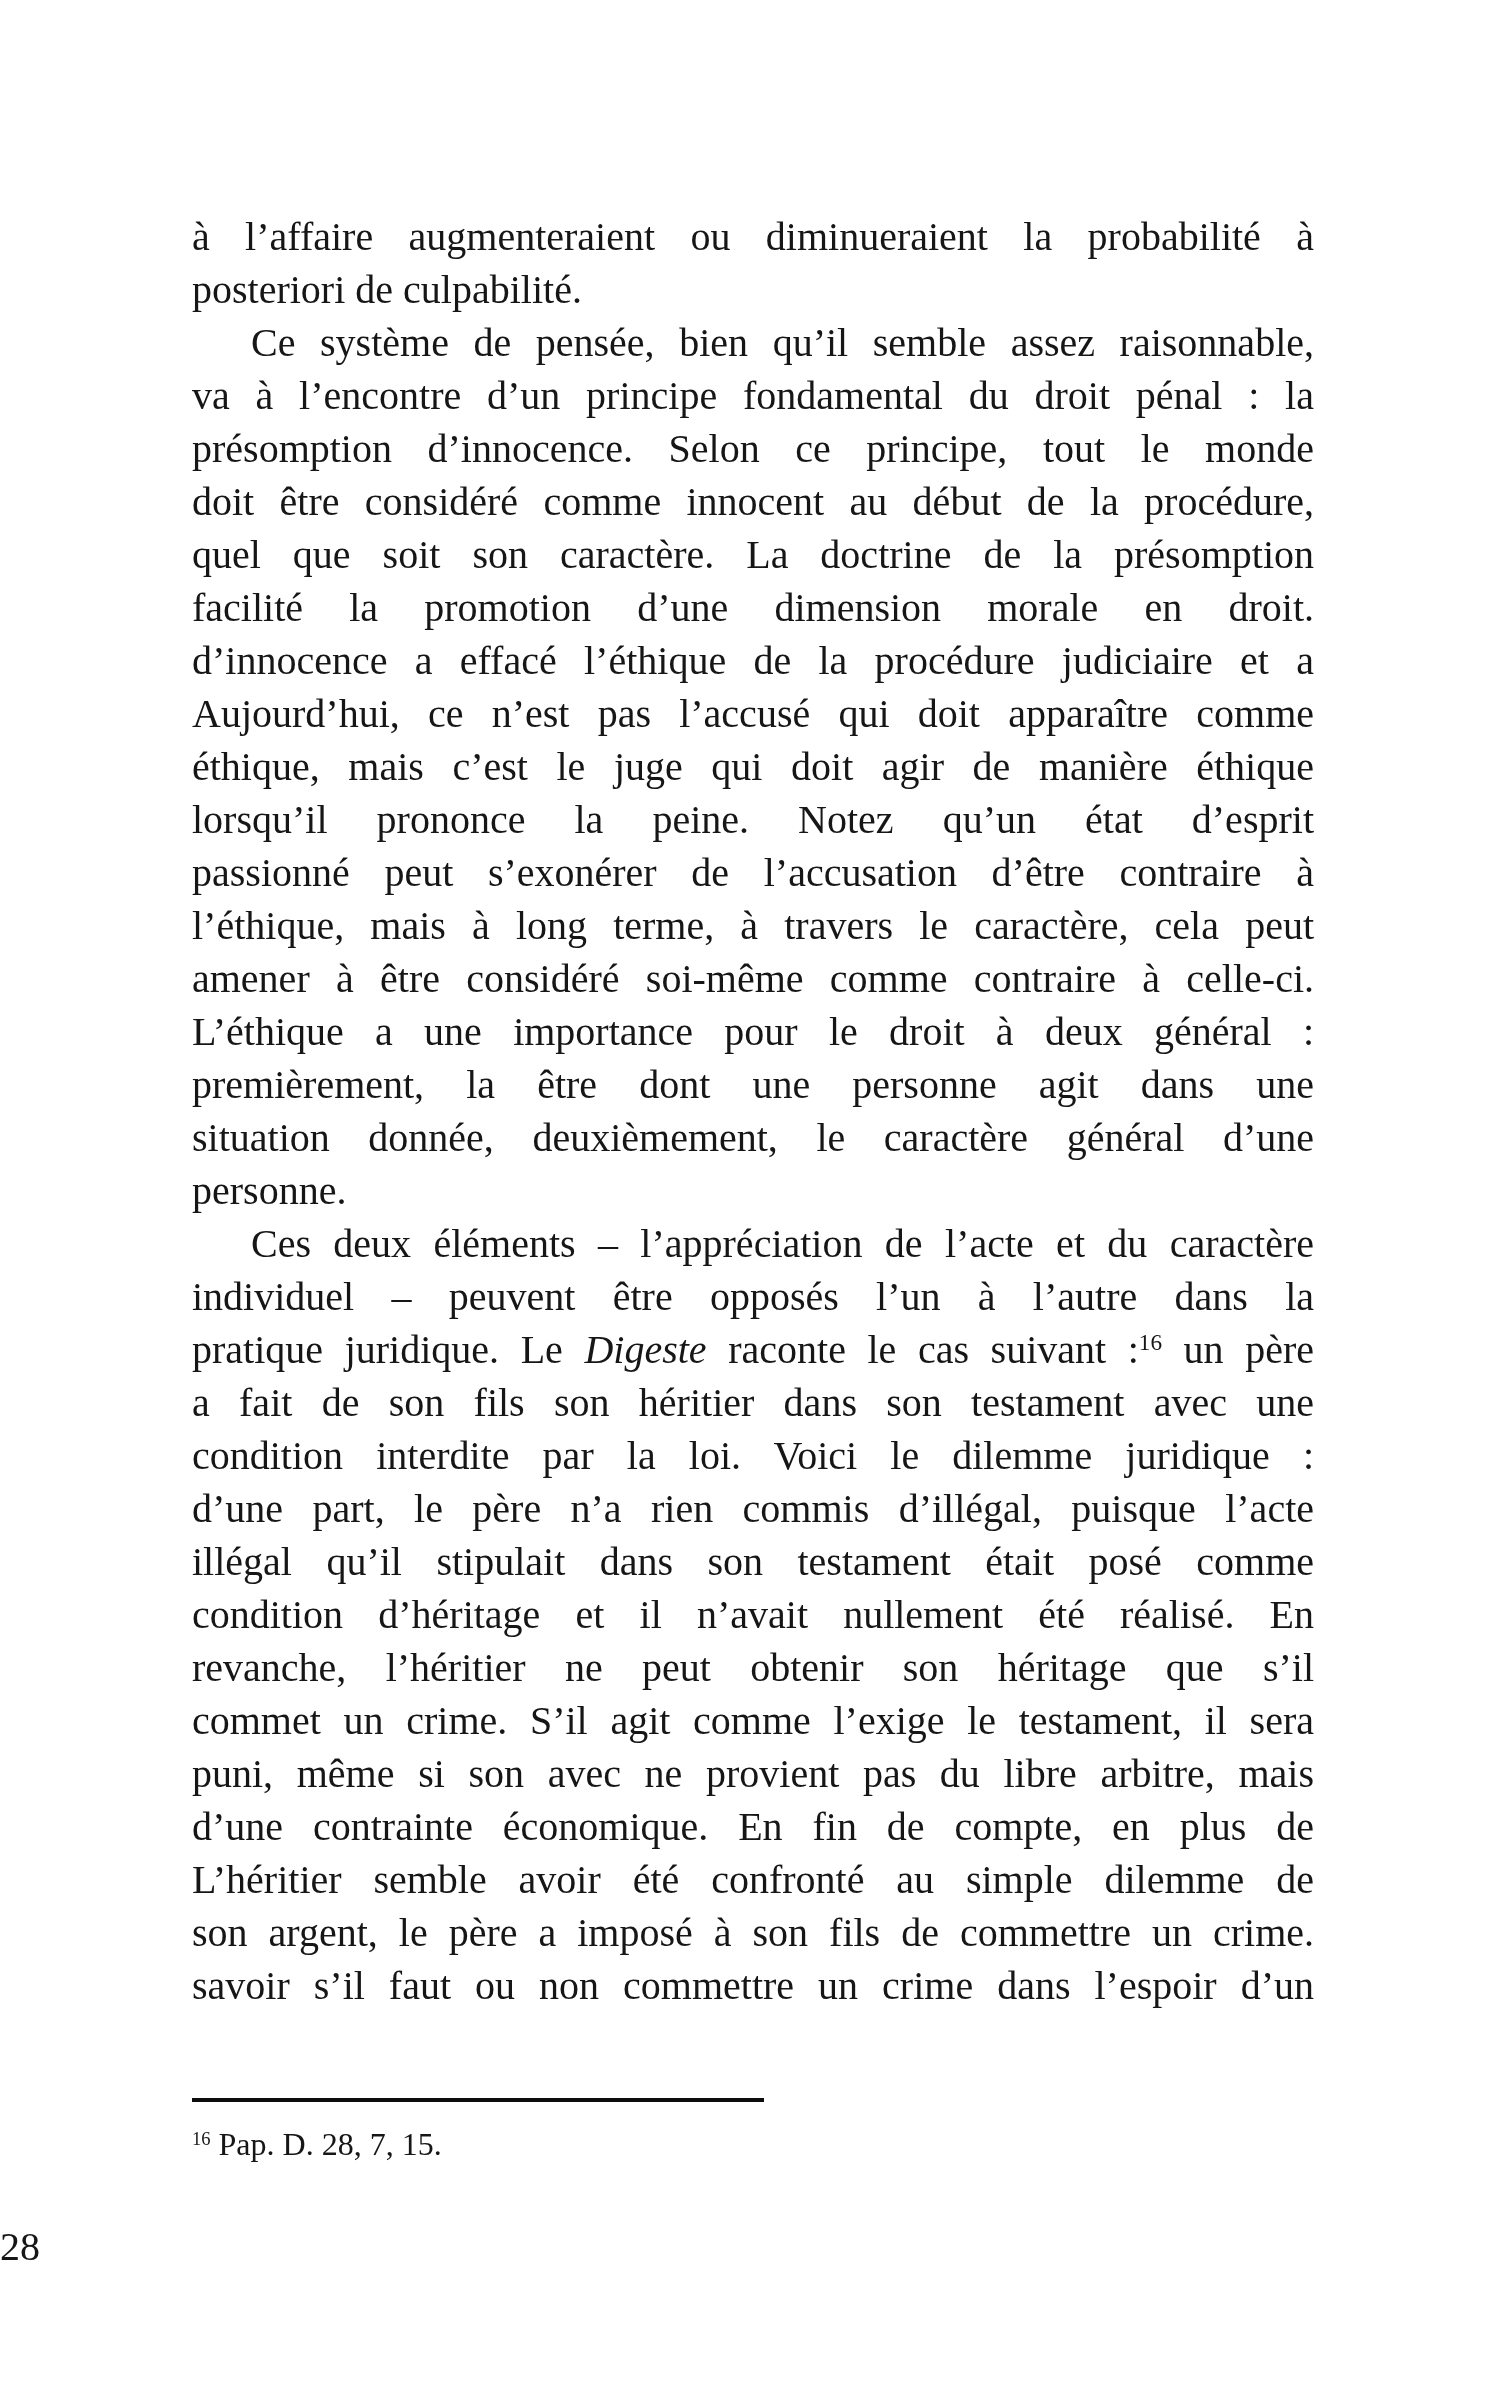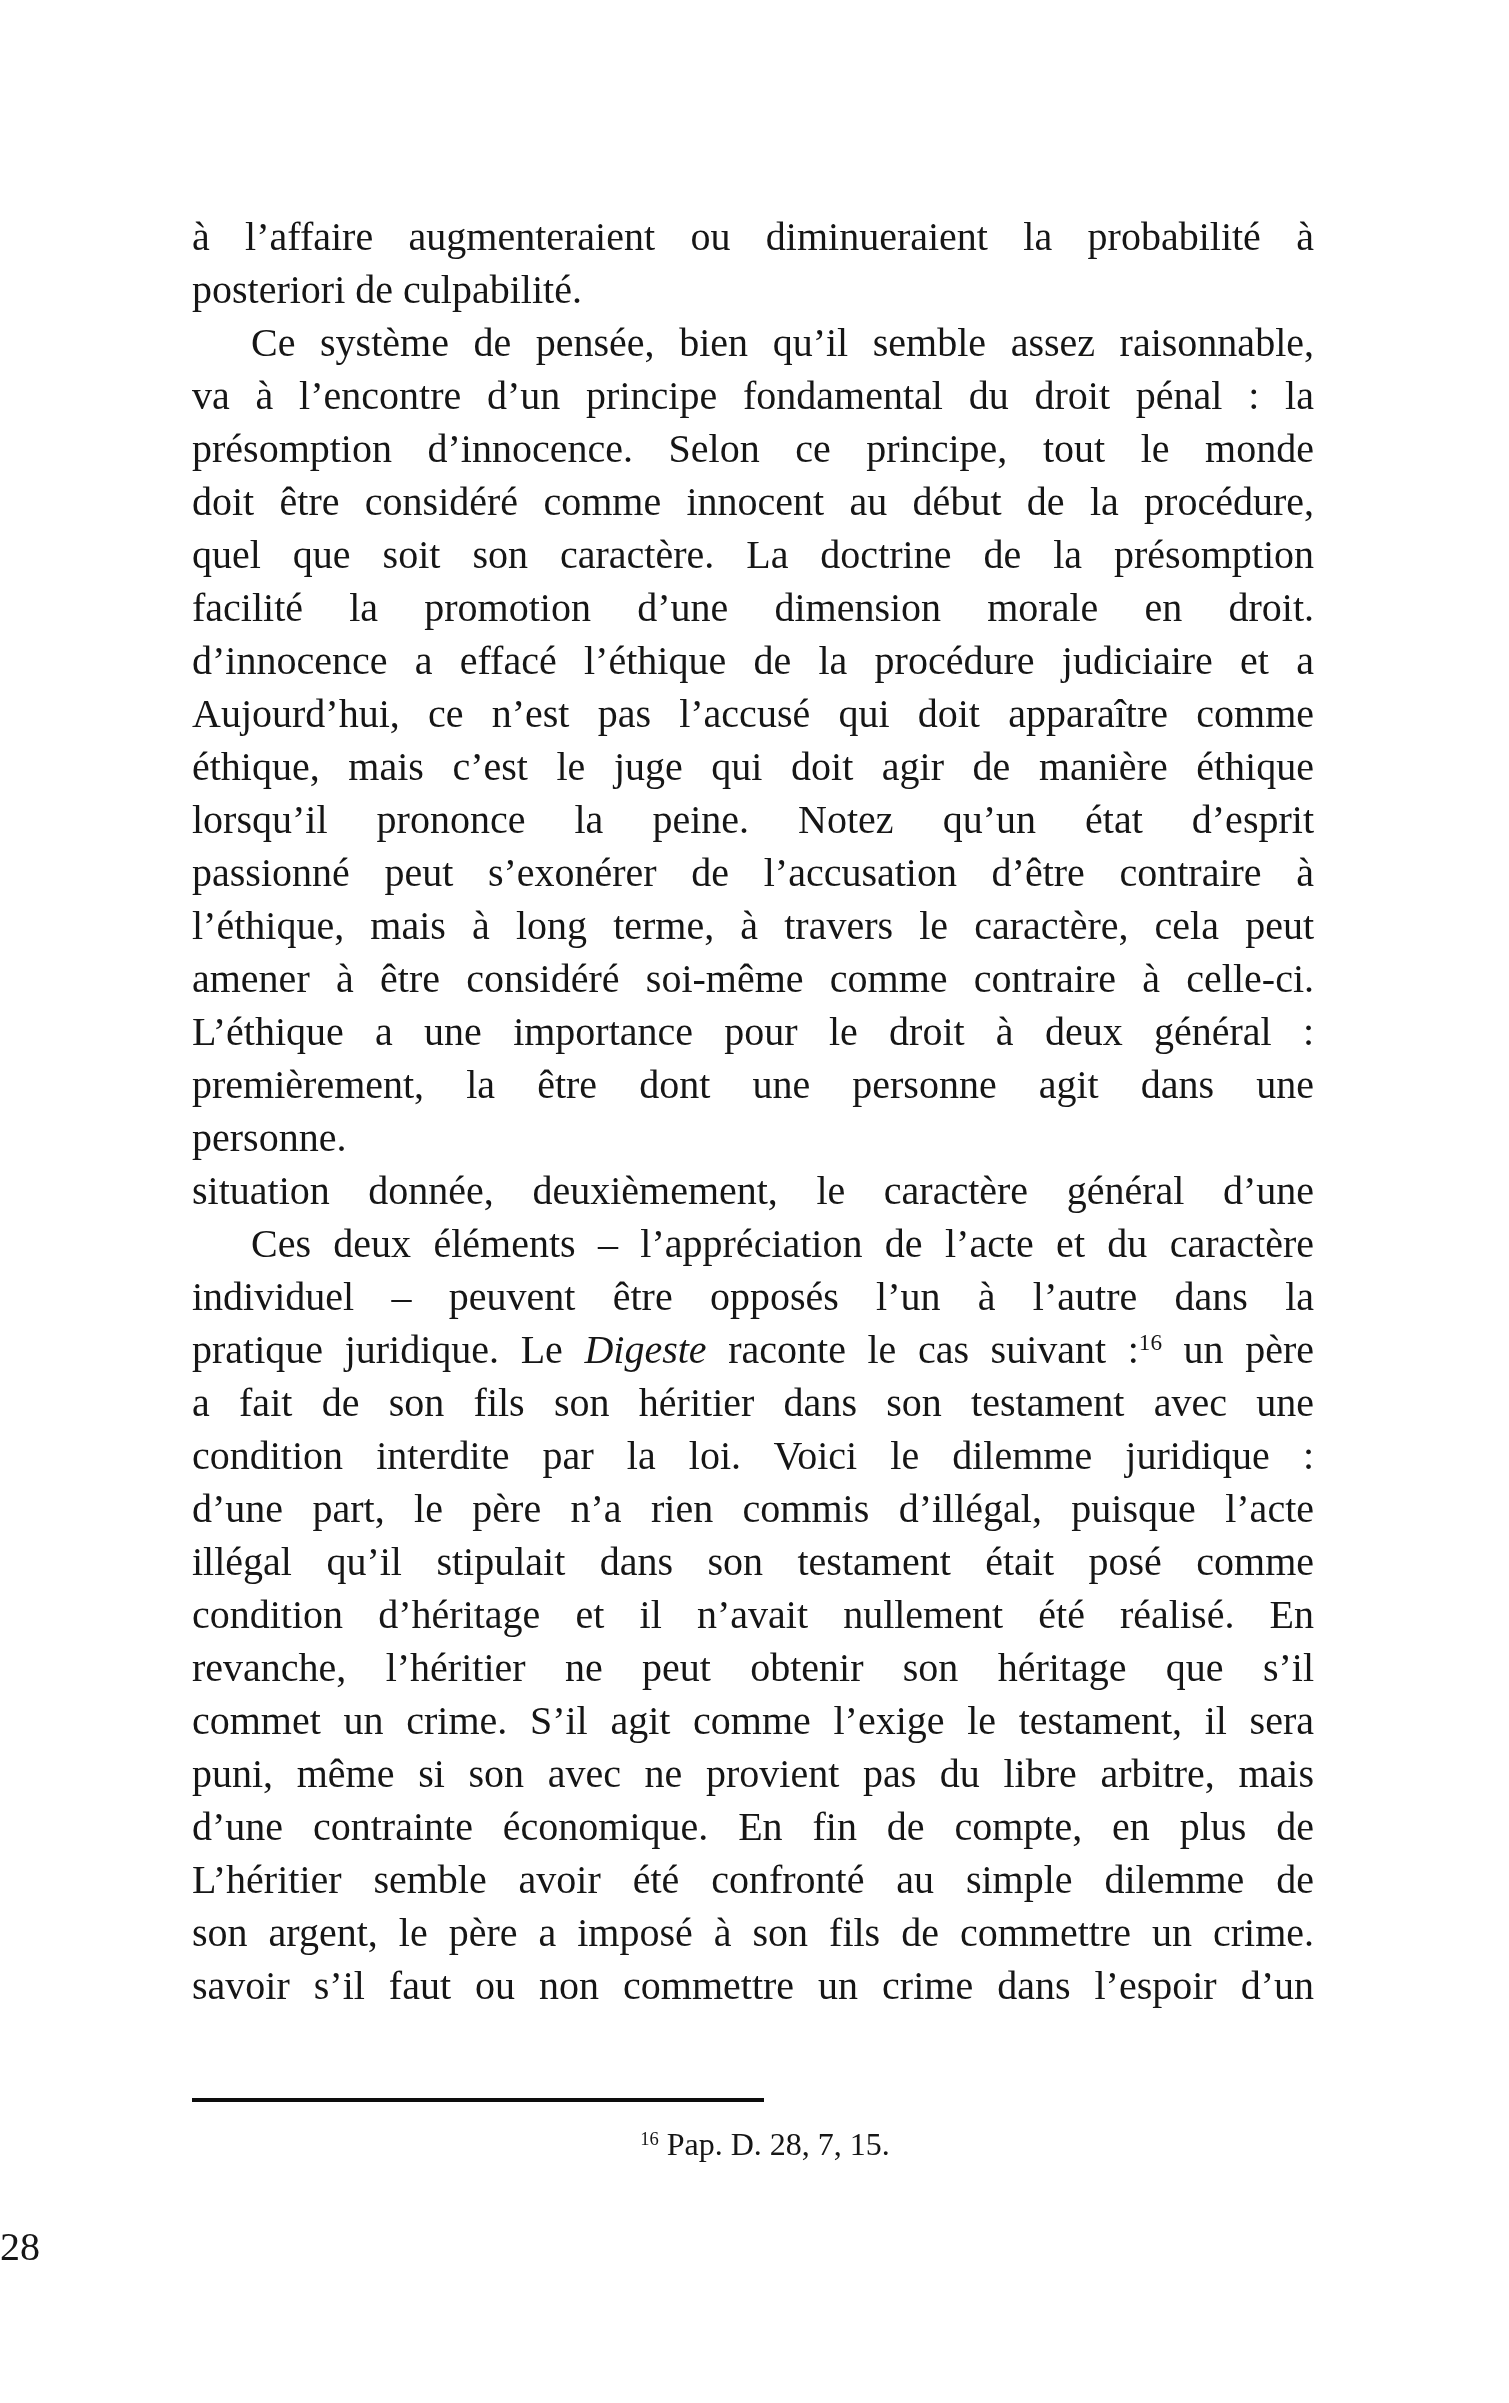--- a/index.html
+++ b/index.html
@@ -52,22 +52,21 @@
     height: 3.8px;
     background: #0d0d0d;
   }
   .footnote {
     position: absolute;
     left: 192px;
     top: 2123px;
     width: 1122px;
     font-size: 32px;
     line-height: 42px;
-    text-align: center;
-    margin-left: 12px;
+    text-align: left;
   }
   .page-number {
     position: absolute;
     left: 0;
     top: 2222px;
     width: 100%;
     text-align: left;
     font-size: 40px;
     line-height: 49px;
   }
@@ -88,22 +87,22 @@
       <div class="line"><span>facilité la promotion d’une dimension morale en droit.</span></div>
       <div class="line"><span>d’innocence a effacé l’éthique de la procédure judiciaire et a</span></div>
       <div class="line"><span>Aujourd’hui, ce n’est pas l’accusé qui doit apparaître comme</span></div>
       <div class="line"><span>éthique, mais c’est le juge qui doit agir de manière éthique</span></div>
       <div class="line"><span>lorsqu’il prononce la peine. Notez qu’un état d’esprit</span></div>
       <div class="line"><span>passionné peut s’exonérer de l’accusation d’être contraire à</span></div>
       <div class="line"><span>l’éthique, mais à long terme, à travers le caractère, cela peut</span></div>
       <div class="line"><span>amener à être considéré soi-même comme contraire à celle-ci.</span></div>
       <div class="line"><span>L’éthique a une importance pour le droit à deux général :</span></div>
       <div class="line"><span>premièrement, la être dont une personne agit dans une</span></div>
+      <div class="line"><span>situation donnée, deuxièmement, le caractère général d’une</span></div>
       <div class="line no-j"><span>personne.</span></div>
-      <div class="line"><span>situation donnée, deuxièmement, le caractère général d’une</span></div>
       <div class="line indent"><span>Ces deux éléments – l’appréciation de l’acte et du caractère</span></div>
       <div class="line"><span>individuel – peuvent être opposés l’un à l’autre dans la</span></div>
       <div class="line"><span>pratique juridique. Le </span><span class="italic">Digeste</span><span> raconte le cas suivant :</span><span class="sup">16</span><span> un père</span></div>
       <div class="line"><span>a fait de son fils son héritier dans son testament avec une</span></div>
       <div class="line"><span>condition interdite par la loi. Voici le dilemme juridique :</span></div>
       <div class="line"><span>d’une part, le père n’a rien commis d’illégal, puisque l’acte</span></div>
       <div class="line"><span>illégal qu’il stipulait dans son testament était posé comme</span></div>
       <div class="line"><span>condition d’héritage et il n’avait nullement été réalisé. En</span></div>
       <div class="line"><span>revanche, l’héritier ne peut obtenir son héritage que s’il</span></div>
       <div class="line"><span>commet un crime. S’il agit comme l’exige le testament, il sera</span></div>

